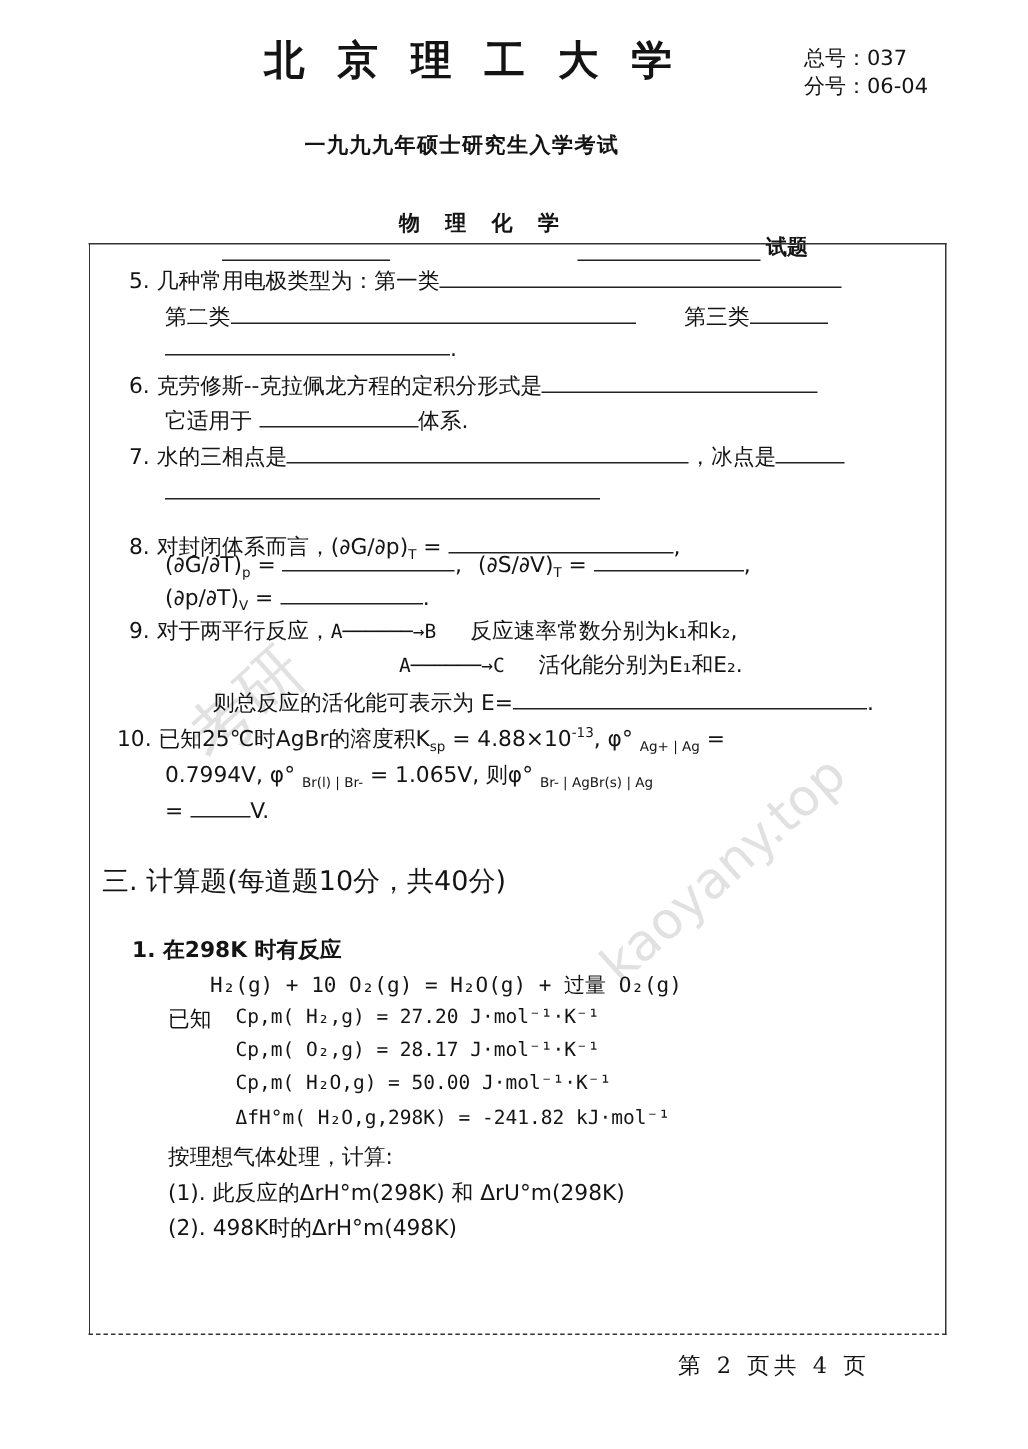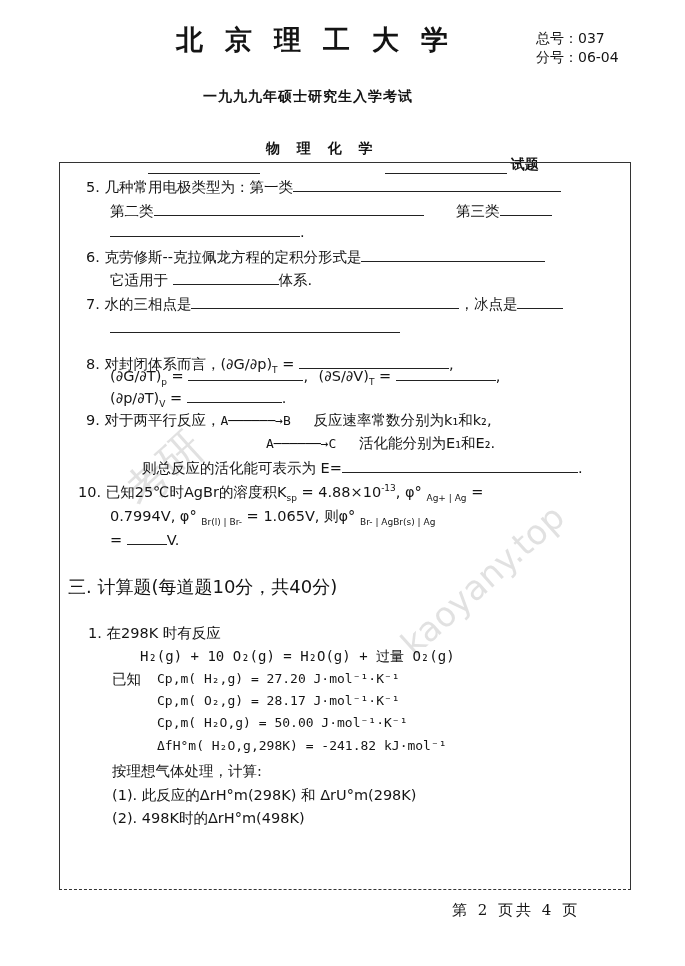--- a/index.html
+++ b/index.html
@@ -103,21 +103,21 @@
 </div>
 <div class="line" style="left:110px; top:507px;">
   <span>0.7994V, φ° </span><sub>Br(l) | Br-</sub><span> = 1.065V, 则φ° </span><sub>Br- | AgBr(s) | Ag</sub>
 </div>
 <div class="line" style="left:110px; top:530px;">
   <span>= </span><span class="blank" style="width:40px;"></span><span>V.</span>
 </div>
 
 <div class="line" style="left:68px; top:575px; font-size:18px;">三. 计算题(每道题10分，共40分)</div>
 
-<div class="line" style="left:88px; top:624px;">
+<div class="line" style="left:88px; top:624px;font-weight:bold;">
   <span>1.</span>
   <span>在298K 时有反应</span>
 </div>
 <div class="line mono" style="left:140px; top:648px; font-size:14px;">H₂(g) + 10 O₂(g) = H₂O(g) +  过量 O₂(g)</div>
 <div class="line" style="left:112px; top:670px;">已知</div>
 <div class="line mono" style="left:157px; top:671px;">Cp,m( H₂,g) = 27.20 J·mol⁻¹·K⁻¹</div>
 <div class="line mono" style="left:157px; top:693px;">Cp,m( O₂,g) = 28.17 J·mol⁻¹·K⁻¹</div>
 <div class="line mono" style="left:157px; top:715px;">Cp,m( H₂O,g) = 50.00 J·mol⁻¹·K⁻¹</div>
 <div class="line mono" style="left:157px; top:738px;">ΔfH°m( H₂O,g,298K) = -241.82 kJ·mol⁻¹</div>
 <div class="line" style="left:112px; top:762px;">按理想气体处理，计算:</div>

